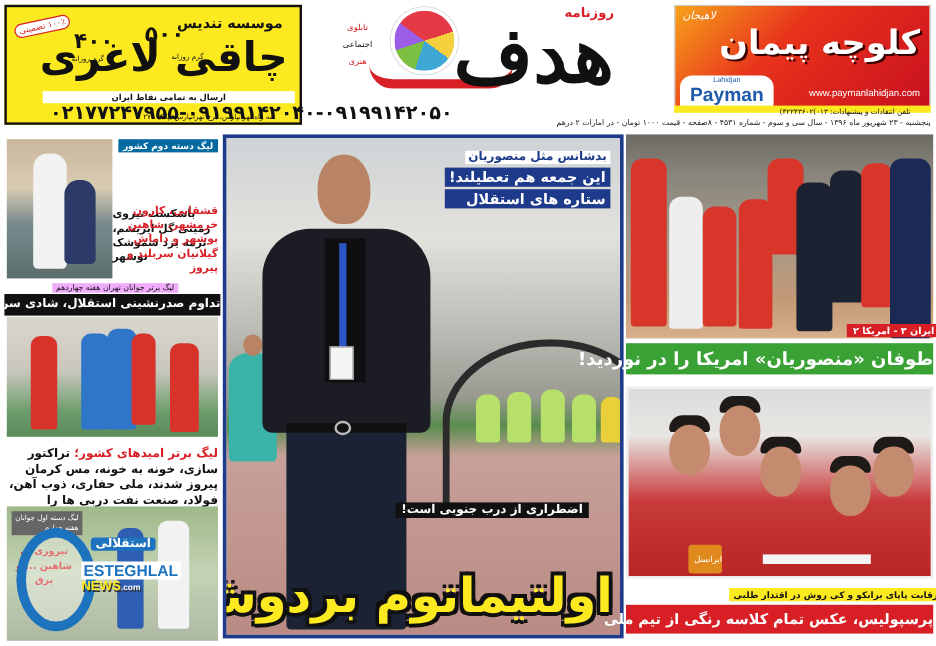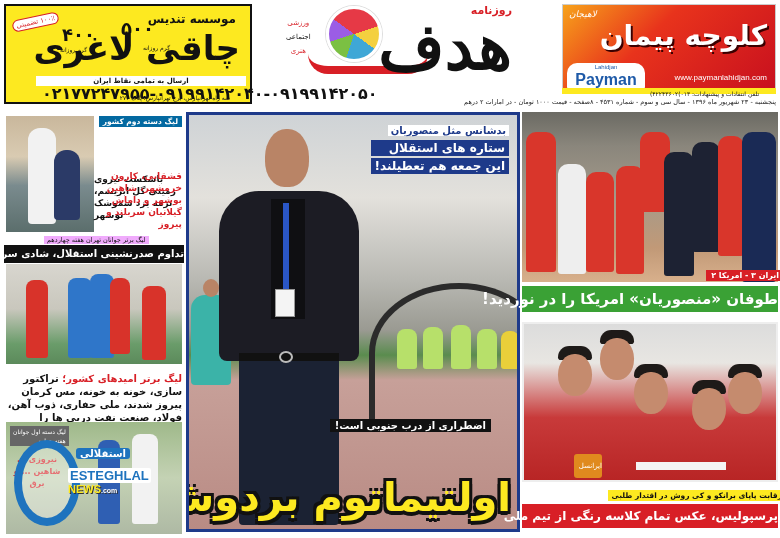--- a/index.html
+++ b/index.html
@@ -132,21 +132,21 @@
   <span class="phones">۰۲۱۷۷۲۴۷۹۵۵-۰۹۱۹۹۱۴۲۰۴۰-۰۹۱۹۹۱۴۲۰۵۰</span>
   <span class="addr">سه راه تهرانپارس، برج تهرانپارس، پلاک ۲۷۶</span>
 </div>
 
 <div class="abs logo-area">
   <span class="logo-prefix">روزنامه</span>
   <div class="ball-swoosh"></div>
   <div class="ball"></div>
   <span class="logo-word">هدف</span>
   <div class="logo-tags">
-    <span style="color:#d81f26">ورزشی</span>
+    <span style="color:#d81f26">تابلوی</span>
     <span style="color:#111">اجتماعی</span>
     <span style="color:#d81f26">هنری</span>
   </div>
 </div>
 
 <div class="abs ad-right">
   <span class="script">لاهیجان</span>
   <span class="brand">کلوچه پیمان</span>
   <div class="logo-en">
     <span class="lah">Lahidjan</span>
@@ -220,22 +220,22 @@
     <div class="lanyard"></div>
     <div class="badge"></div>
     <div class="legs"></div>
     <div class="belt"></div>
     <div class="buckle"></div>
     <div class="head"></div>
   </div>
 
   <div class="blue-box">
     <span class="kicker">بدشانس مثل منصوریان</span>
+    <span class="line">این جمعه هم تعطیلند!</span>
     <span class="line">ستاره های استقلال</span>
-    <span class="line">این جمعه هم تعطیلند!</span>
   </div>
 
   <div class="black-cap">
     <span>اضطراری از درب جنوبی است!</span>
   </div>
 
   <div class="main-headline">اولتیماتوم بردوش</div>
 </div>
 
 <div class="abs right-col">

